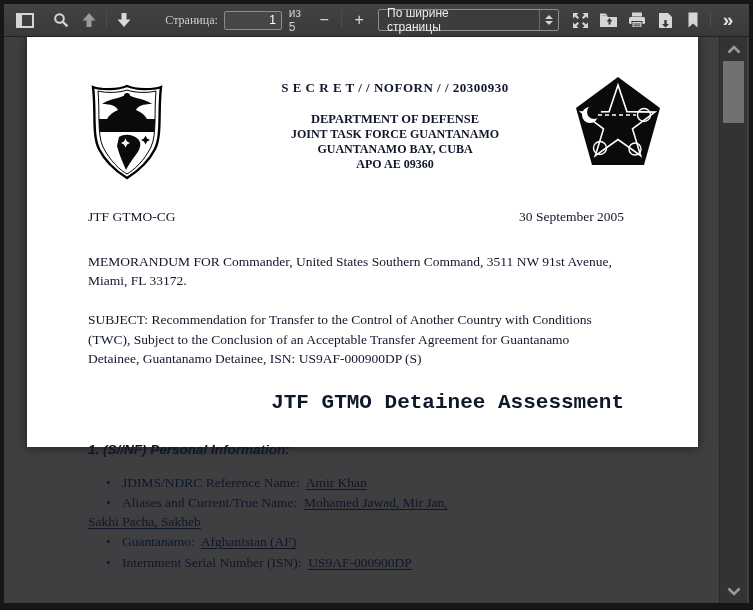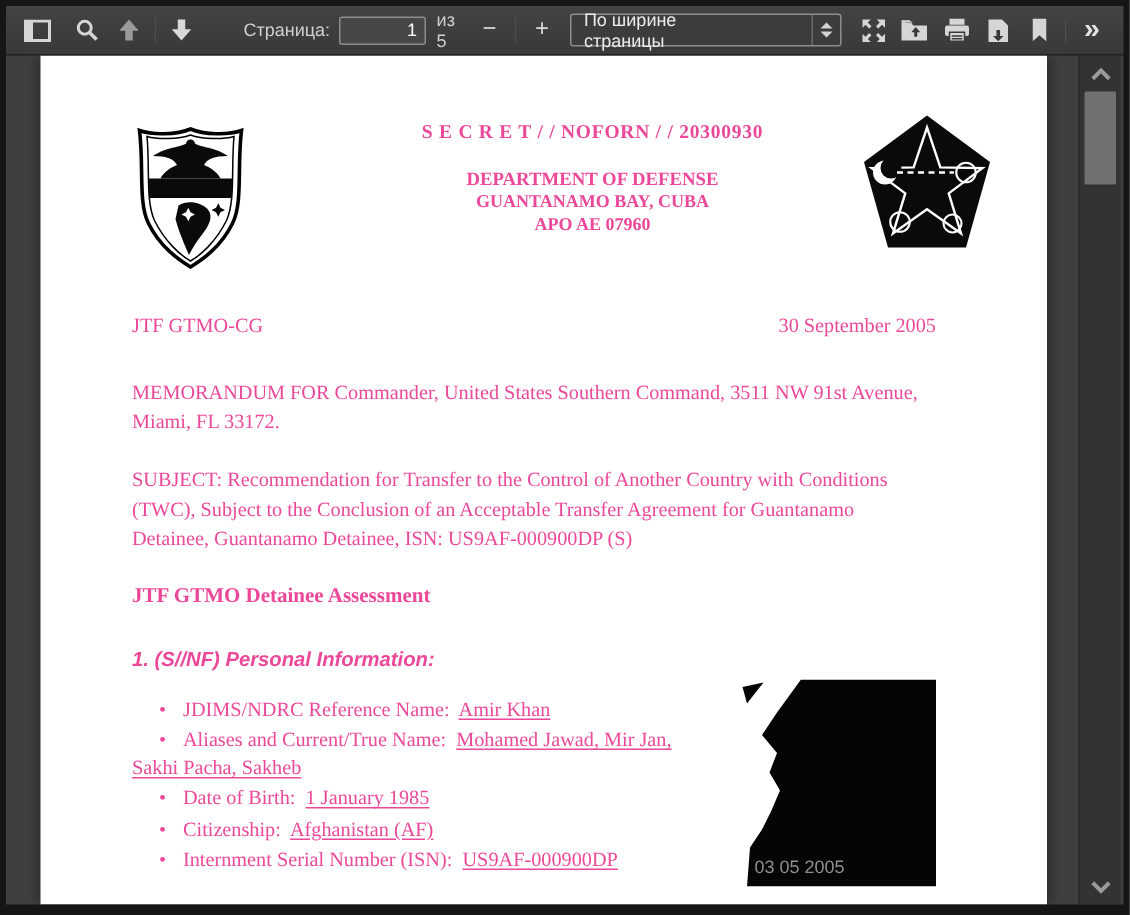--- a/index.html
+++ b/index.html
@@ -9,21 +9,21 @@
 
   
   .toolbar {
     height:33px; background:linear-gradient(#434345,#39393b);
     border-bottom:1px solid #222;
     display:flex; align-items:center; color:#d9d9d9; font-size:12px;
     padding:0 8px;
   }
   .tb-btn { display:flex; align-items:center; justify-content:center; height:26px; min-width:26px; border-radius:2px; cursor:pointer; }
   .tb-divider { width:1px; height:16px; background:#28282a; border-right:1px solid #4e4e50; margin:0 4px; }
-  .tb-label { color:#cfcfcf; margin:0 6px 0 28px; }
+  .tb-label { color:#cfcfcf; margin:0 6px 0 28px;font-family:Liberation Serif, serif; }
   .page-input {
     width:58px; height:19px; background:#474749; border:1px solid #8d8d8f; border-radius:2px;
     color:#fff; font-size:12px; text-align:right; padding:0 5px; outline:none;
     font-family:"Liberation Sans",sans-serif;
   }
   .page-total { margin:0 10px 0 7px; color:#cfcfcf; }
   .zoom-glyph { font-size:16px; color:#dadada; line-height:1; }
   .zoom-select {
     display:flex; align-items:center; height:22px; border:1px solid #8d8d8f; border-radius:2px;
     margin:0 8px 0 6px; color:#ececec; cursor:pointer; background:#3c3c3e;gap:42px;
@@ -31,44 +31,44 @@
   .zoom-select .zs-text { padding:0 10px 0 8px; min-width:118px; }
   .zs-spinner { display:flex; flex-direction:column; justify-content:center; gap:2px; padding:0 5px; border-left:1px solid #6a6a6c; height:100%; }
   .zs-spinner i { display:block; width:0; height:0; border-left:4px solid transparent; border-right:4px solid transparent; }
   .zs-spinner .up { border-bottom:4px solid #d4d4d4; }
   .zs-spinner .dn { border-top:4px solid #d4d4d4; }
   .more-tools { font-size:19px; font-weight:bold; color:#e3e3e3; padding:0 6px; }
 
   
   .viewer { position:relative; height:566px; background:#3f3f41; overflow:hidden; }
   .pdf-page {
-    position:absolute; left:23px; top:0; width:671px; height:566px; background:#ffffff;
+    position:absolute; left:23px; top:0; width:671px; height:410px; background:#ffffff;
     box-shadow:0 0 10px rgba(0,0,0,.55);
-    color:#ec4899;
+    color:#0f172a;
   }
 
   
   .scrollbar { position:absolute; top:0; right:2px; width:28px; height:566px; background:#333335; border-left:1px solid #2a2a2c; }
   .sb-thumb { position:absolute; left:3px; top:24px; width:21px; height:62px; background:#707072; border-radius:1px; }
   .sb-chevron { position:absolute; left:0; width:28px; height:20px; display:flex; align-items:center; justify-content:center; cursor:pointer; }
   .sb-chevron.up { top:2px; } .sb-chevron.down { bottom:2px; }
 
   
   .doc { padding:42px 74px 0 61px; font-family:"Liberation Serif",serif; font-size:13.5px; line-height:1.42; }
   .doc-header { position:relative; display:flex; align-items:flex-start; margin-bottom:16px; height:112px; }
   .seal-left { flex:0 0 78px; margin-top:2px; }
   .header-center { flex:1; text-align:center; font-weight:bold; }
   .classification { font-size:13px; letter-spacing:.5px; margin-bottom:15px; }
   .agency-line { font-size:12px; line-height:15px; }
   .agency-line.first { font-size:12.5px; }
   .seal-right { position:absolute; right:-38px; top:-4px; }
 
   .office-row { display:flex; justify-content:space-between; margin:14px 0 26px 0; }
   .para { margin-bottom:20px; }
-  .doc-title { text-align:left; font-family:Liberation Serif, serif; font-weight:bold; font-size:14px; margin:6px 0 22px 0; }
+  .doc-title { text-align:right; font-family:Liberation Mono, monospace; font-weight:bold; font-size:21px; margin:6px 0 22px 0; }
   .sec-heading { font-family:"Liberation Sans",sans-serif; font-weight:bold; font-size:13.5px; margin-bottom:14px;font-style:italic; }
   .sec1-body { display:flex; align-items:flex-start; }
   .field-list { width:392px; }
   .bullet-item { text-indent:18px; margin-bottom:1px; }
   .bullet { display:inline-block; width:16px; text-indent:0; }
   .field-value { text-decoration:underline; text-underline-offset:2px; }
   .photo-wrap { margin-left:18px; margin-top:-10px; }
 </style>
 </head>
 <body>
@@ -199,22 +199,23 @@
               <rect x="8" y="38" width="62" height="13" fill="#0a0a0a"></rect>
               <path d="M31 56 C37 52 46 54 50 58 C55 63 51 70 47 75 C43 80 40 85 38 89 C35 82 31 73 29 65 Z" fill="#0a0a0a"></path>
               <path d="M33 62 l3 -1.5 l1.5 -3 l1.5 3 l3 1.5 l-3 1.5 l-1.5 3 l-1.5 -3 Z" fill="#fff"></path>
               <path d="M53 59 l3 -1.5 l1.5 -3 l1.5 3 l3 1.5 l-3 1.5 l-1.5 3 l-1.5 -3 Z" fill="#0a0a0a"></path>
             </g>
           </svg>
 
           <div class="header-center">
             <div class="classification">S E C R E T / / NOFORN / / 20300930</div>
             <div class="agency-line first">DEPARTMENT OF DEFENSE</div>
+            <div class="agency-line">JOINT TASK FORCE GUANTANAMO</div>
             <div class="agency-line">GUANTANAMO BAY, CUBA</div>
-            <div class="agency-line">APO AE 07960</div>
+            <div class="agency-line">APO AE 09360</div>
           </div>
 
           <svg class="seal-right" width="88" height="92" viewBox="0 0 88 92">
             <polygon points="44,2 86,33 70,90 18,90 2,33" fill="#0a0a0a"></polygon>
             <polygon points="44,10 52.9,36.6 80.9,37.1 58.5,53.9 66.7,80.7 44,64.5 21.3,80.7 29.5,53.9 7.1,37.1 35.1,36.6" fill="none" stroke="#fff" stroke-width="1.6"></polygon>
             <circle cx="16" cy="40" r="8" fill="#fff"></circle>
             <circle cx="20" cy="37" r="7" fill="#0a0a0a"></circle>
             <circle cx="70" cy="40" r="6.5" fill="none" stroke="#fff" stroke-width="1.4"></circle>
             <circle cx="26" cy="73" r="6.5" fill="none" stroke="#fff" stroke-width="1.4"></circle>
             <circle cx="61" cy="74" r="6" fill="none" stroke="#fff" stroke-width="1.4"></circle>
@@ -237,38 +238,27 @@
 
         <div class="sec1-body">
           <div class="field-list">
             <div class="bullet-item">
               <span class="bullet">•</span><span class="field-label">JDIMS/NDRC Reference Name:</span>&nbsp; <span class="field-value">Amir Khan</span>
             </div>
             <div class="bullet-item">
               <span class="bullet">•</span><span class="field-label">Aliases and Current/True Name:</span>&nbsp; <span class="field-value">Mohamed Jawad, Mir Jan, Sakhi Pacha, Sakheb</span>
             </div>
             <div class="bullet-item">
-              <span class="bullet">•</span><span class="field-label">Date of Birth:</span>&nbsp; <span class="field-value">1 January 1985</span>
-            </div>
-            <div class="bullet-item">
-              <span class="bullet">•</span><span class="field-label">Citizenship:</span>&nbsp; <span class="field-value">Afghanistan (AF)</span>
+              <span class="bullet">•</span><span class="field-label">Guantanamo:</span>&nbsp; <span class="field-value">Afghanistan (AF)</span>
             </div>
             <div class="bullet-item">
               <span class="bullet">•</span><span class="field-label">Internment Serial Number (ISN):</span>&nbsp; <span class="field-value">US9AF-000900DP</span>
             </div>
           </div>
 
-          <div class="photo-wrap">
-            <svg width="136" height="138" viewBox="0 0 136 138">
-              <rect x="0" y="0" width="136" height="138" fill="#fff"></rect>
-              <path d="M46 0 L136 0 L136 138 L10 138 L12 112 L20 100 L26 88 L32 74 L25 62 L30 49 L20 37 L30 22 Z" fill="#050505"></path>
-              <path d="M7 5 L21 2 L10 16 Z" fill="#050505"></path>
-              <text x="15" y="129" font-family="Liberation Sans, sans-serif" font-size="12" fill="#8f8f8f">03 05 2005</text>
-            </svg>
-          </div>
         </div>
 
       </div>
     </div>
 
     <div class="scrollbar">
       <div class="sb-chevron up">
         <svg width="14" height="9" viewBox="0 0 14 9">
           <polyline points="1.5,7.5 7,2 12.5,7.5" fill="none" stroke="#9a9a9c" stroke-width="2.6"></polyline>
         </svg>

